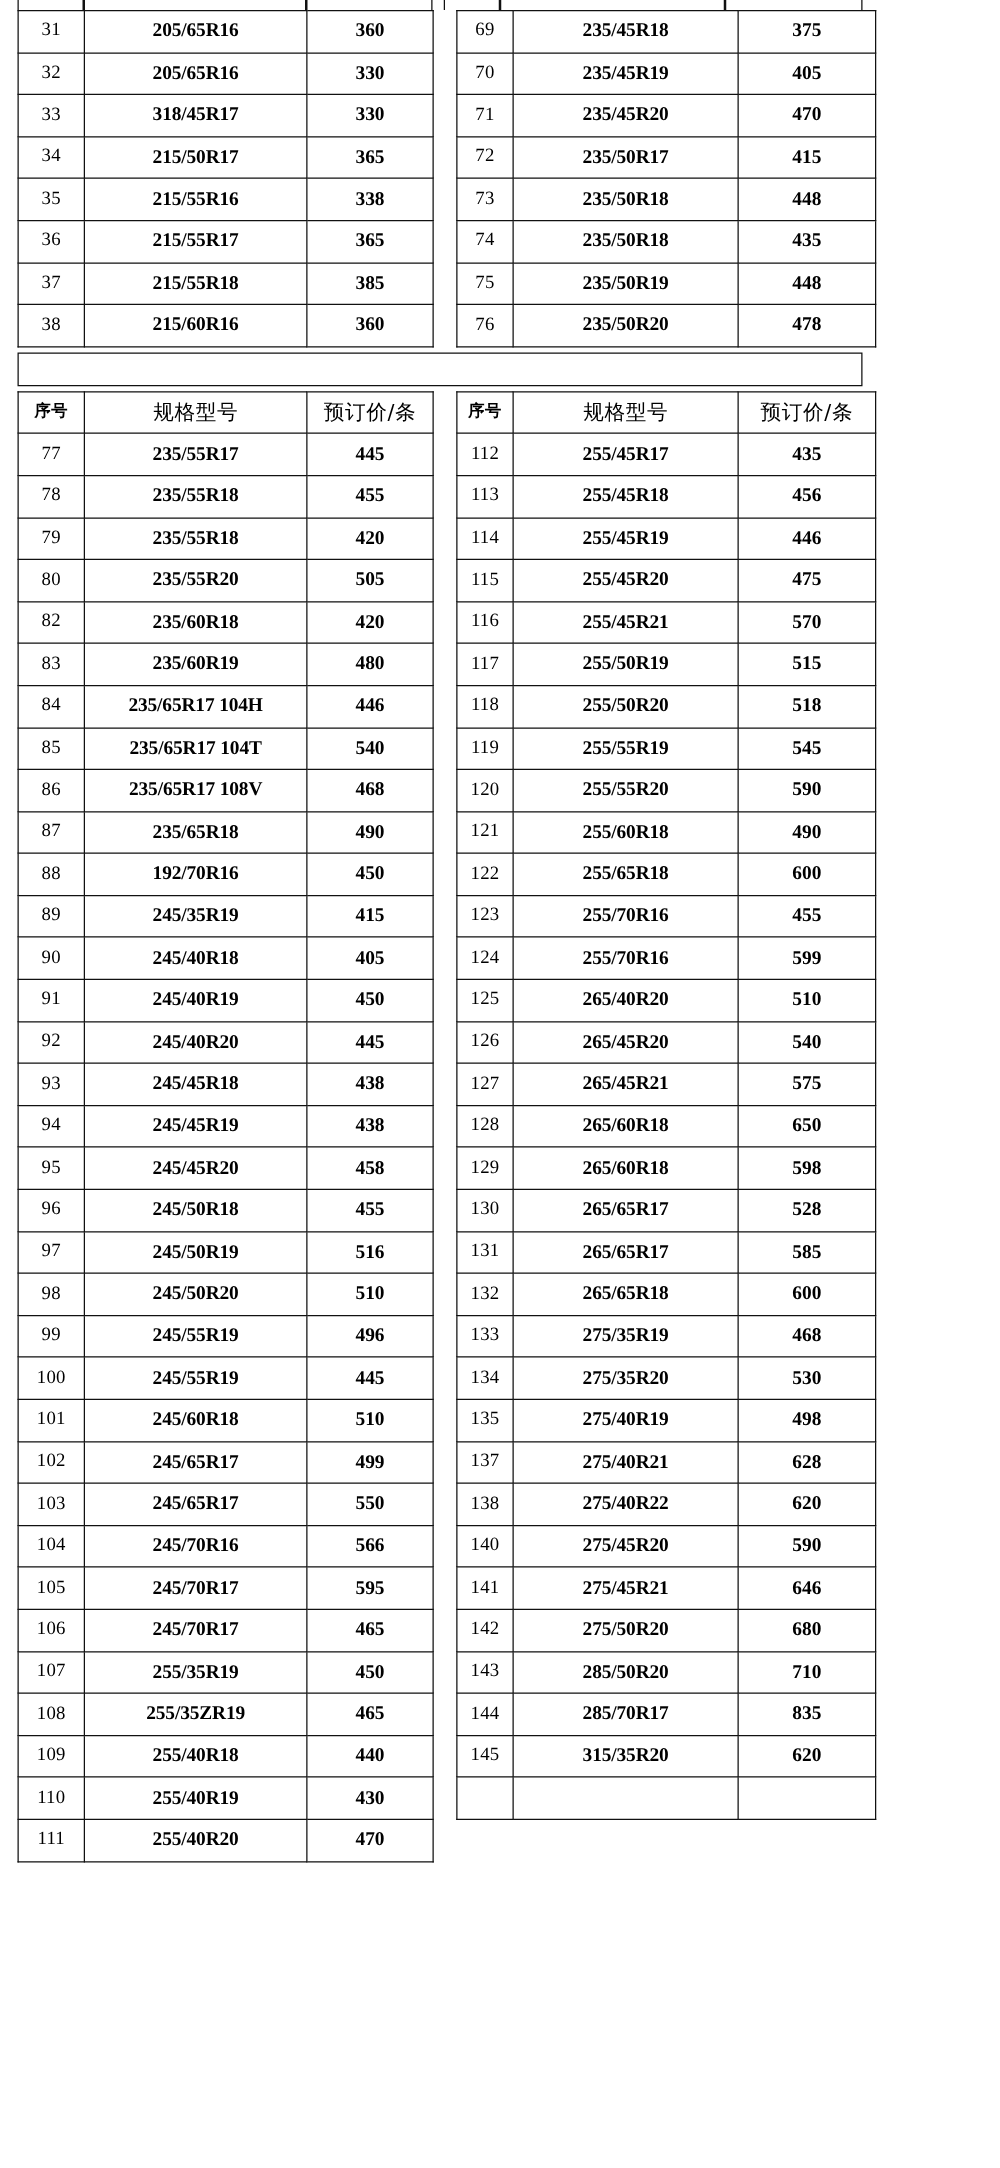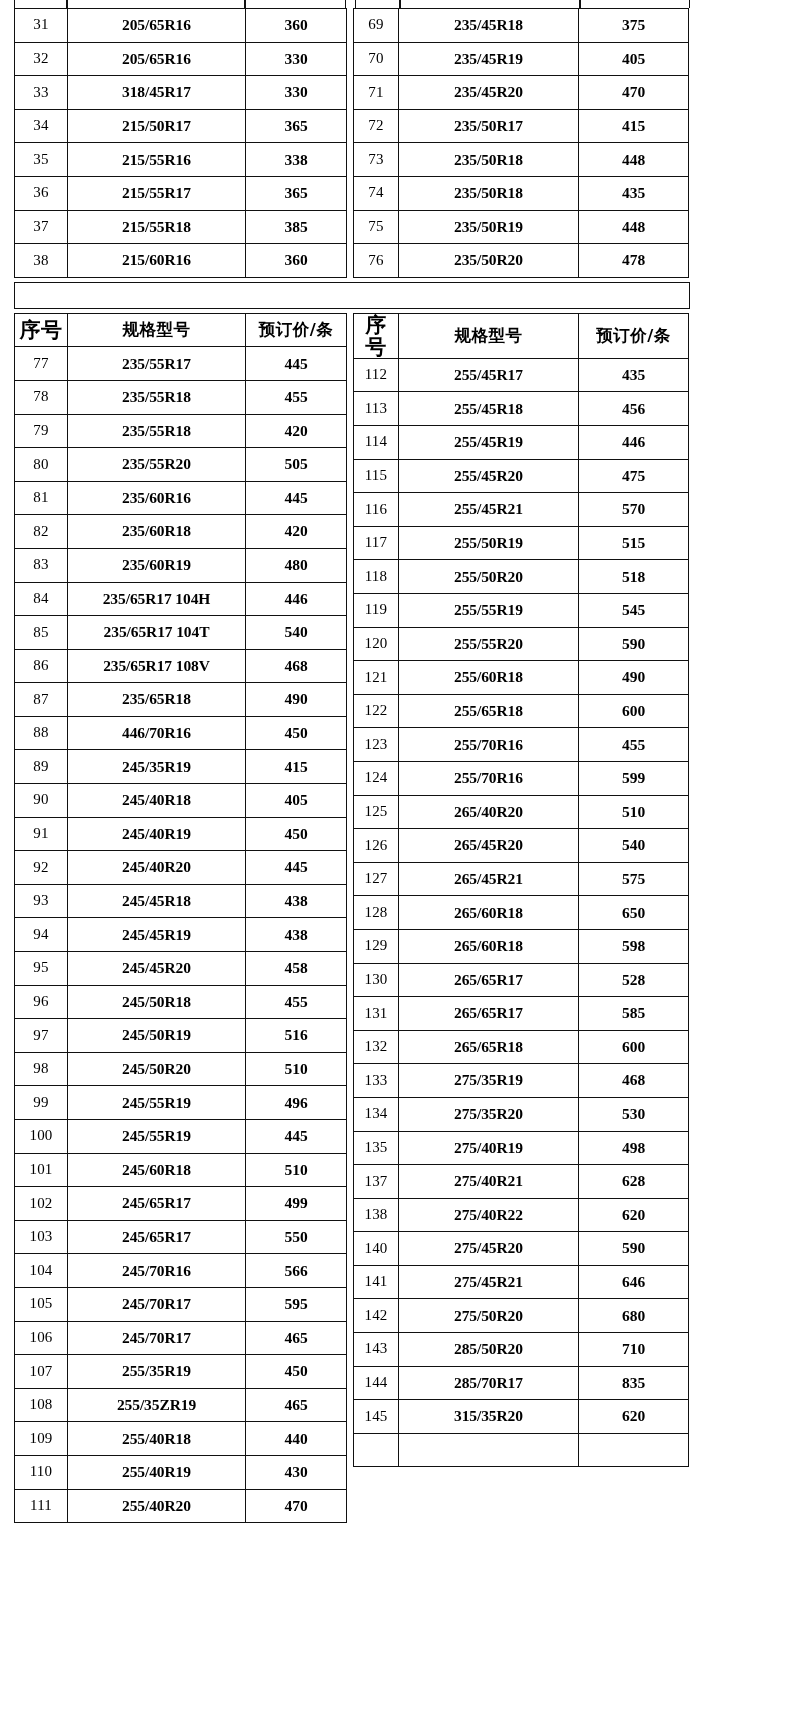--- a/index.html
+++ b/index.html
@@ -26,21 +26,21 @@
     flex-direction: row;
     align-items: flex-start;
     width: 800px;
   }
   .half {
     border-collapse: collapse;
     table-layout: fixed;
     border-spacing: 0;
   }
   .half.left  { width: 332px; margin-left: 14px; }
-  .half.right { width: 335px; margin-left: 6px; border-radius: 24px;  }
+  .half.right { width: 335px; margin-left: 18px; border-radius: 24px;  }
 
   .half col.c-no    { width: 53px; }
   .half col.c-spec  { width: 178px; }
   .half col.c-price { width: 101px; }
 
   .half.right col.c-no    { width: 45px; }
   .half.right col.c-spec  { width: 180px; }
   .half.right col.c-price { width: 110px; }
 
   .half td, .half th {
@@ -60,26 +60,26 @@
   .cell-spec {
     font-weight: 700;
     font-size: 15.5px;
     letter-spacing: -0.1px;
   }
   .cell-price {
     font-weight: 700;
     font-size: 15.5px;
   }
   .hdr td {
-    font-weight: 700;
+    font-weight: 400;
     font-size: 16.5px;
     font-family: "DejaVu Sans", "Liberation Sans", sans-serif;
     letter-spacing: 0.5px;
   }
-  .hdr .cell-no { font-weight: 700; font-size: 21px; }
+  .hdr .cell-no { font-weight: 700; font-size: 13px; }
 
   
   .clip-top {
     height: 8px;
     overflow: hidden;
     width: 800px;
     display: flex;
   }
   .clip-top .stub-l {
     margin-left: 14px;
@@ -266,25 +266,20 @@
             <td class="cell-no">79</td>
             <td class="cell-spec">235/55R18</td>
             <td class="cell-price">420</td>
           </tr>
           <tr>
             <td class="cell-no">80</td>
             <td class="cell-spec">235/55R20</td>
             <td class="cell-price">505</td>
           </tr>
           <tr>
-            <td class="cell-no">81</td>
-            <td class="cell-spec">235/60R16</td>
-            <td class="cell-price">445</td>
-          </tr>
-          <tr>
             <td class="cell-no">82</td>
             <td class="cell-spec">235/60R18</td>
             <td class="cell-price">420</td>
           </tr>
           <tr>
             <td class="cell-no">83</td>
             <td class="cell-spec">235/60R19</td>
             <td class="cell-price">480</td>
           </tr>
           <tr>
@@ -302,21 +297,21 @@
             <td class="cell-spec">235/65R17 108V</td>
             <td class="cell-price">468</td>
           </tr>
           <tr>
             <td class="cell-no">87</td>
             <td class="cell-spec">235/65R18</td>
             <td class="cell-price">490</td>
           </tr>
           <tr>
             <td class="cell-no">88</td>
-            <td class="cell-spec">446/70R16</td>
+            <td class="cell-spec">192/70R16</td>
             <td class="cell-price">450</td>
           </tr>
           <tr>
             <td class="cell-no">89</td>
             <td class="cell-spec">245/35R19</td>
             <td class="cell-price">415</td>
           </tr>
           <tr>
             <td class="cell-no">90</td>
             <td class="cell-spec">245/40R18</td>

